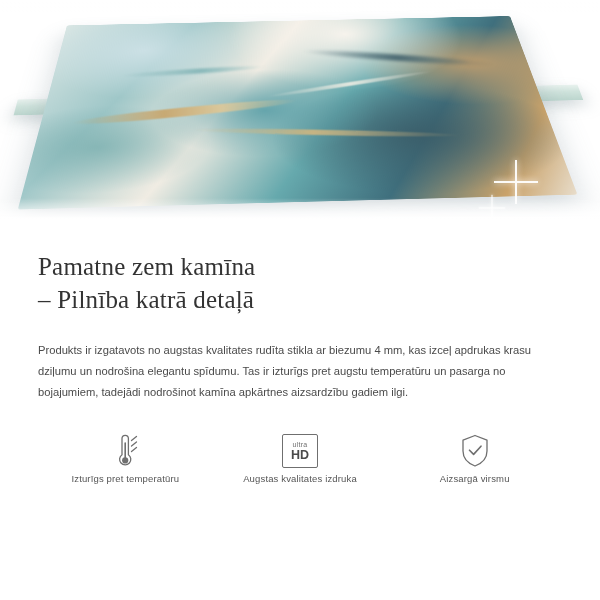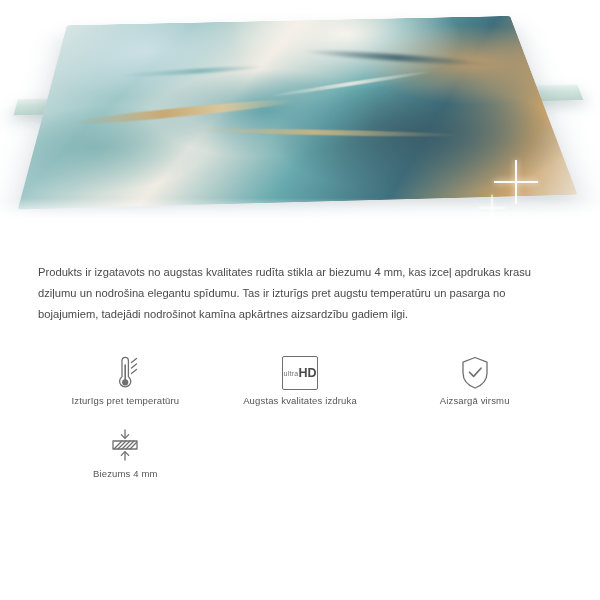--- a/index.html
+++ b/index.html
@@ -147,21 +147,21 @@
     font-size: 9.5px;
     color: #555555;
     text-align: center;
     letter-spacing: 0.15px;
   }
   .hd-badge {
     width: 34px; height: 32px;
     border: 1.4px solid #6f6f6f;
     border-radius: 2px;
     display: flex;
-    flex-direction: row;
+    flex-direction: column;
     align-items: center;
     justify-content: center;
     line-height: 1;
   }
   .hd-badge .u { font-size: 7px; color: #6f6f6f; letter-spacing: 0.3px; }
   .hd-badge .h { font-size: 12.5px; font-weight: bold; color: #4a4a4a; margin-top: 1px; }
   svg { display: block; }
 </style>
 </head>
 <body>
@@ -178,20 +178,24 @@
       <span class="marble-streak s2"></span>
     </div>
     <span class="sparkle sp1"></span>
     <span class="sparkle sp2"></span>
     <div class="hero-fade-top"></div>
     <div class="hero-fade-bottom"></div>
   </div>
 
   <div class="content">
 
+    <h1 class="title">
+      <span>Pamatne zem kamīna</span>
+      <span class="l2">– Pilnība katrā detaļā</span>
+    </h1>
 
     <p class="body-text">Produkts ir izgatavots no augstas kvalitates rudīta stikla ar biezumu 4 mm, kas izceļ apdrukas krasu dziļumu un nodrošina elegantu spīdumu. Tas ir izturīgs pret augstu temperatūru un pasarga no bojajumiem, tadejādi nodrošinot kamīna apkārtnes aizsardzību gadiem ilgi.</p>
 
     <div class="features">
 
       <div class="feature">
         <div class="ico">
           <svg width="40" height="42" viewBox="0 0 40 42">
             <g fill="none" stroke="#6f6f6f" stroke-width="1.3" stroke-linecap="round">
               <path d="M17 8.5a3.2 3.2 0 0 1 6.4 0v16.2a5.6 5.6 0 1 1-6.4 0z"></path>
@@ -223,35 +227,16 @@
               <path d="M20 5.5 L32 10.2 V21 c0 8.2-6.2 12.8-12 15-5.8-2.2-12-6.8-12-15 V10.2z"></path>
               <polyline points="14.5,20.2 18.6,24.4 26,16.2" stroke-width="1.6"></polyline>
             </g>
           </svg>
         </div>
         <div class="cap">Aizsargā virsmu</div>
       </div>
 
 
 
-      <div class="feature">
-        <div class="ico">
-          <svg width="44" height="42" viewBox="0 0 44 42">
-            <g fill="none" stroke="#6f6f6f" stroke-width="1.3" stroke-linecap="round" stroke-linejoin="round">
-              <line x1="22" y1="5" x2="22" y2="13"></line>
-              <polyline points="18.3,9.6 22,13.4 25.7,9.6"></polyline>
-              <rect x="10" y="16" width="24" height="8"></rect>
-              <line x1="11" y1="24" x2="19" y2="16"></line>
-              <line x1="15" y1="24" x2="23" y2="16"></line>
-              <line x1="19" y1="24" x2="27" y2="16"></line>
-              <line x1="23" y1="24" x2="31" y2="16"></line>
-              <line x1="27" y1="24" x2="33.5" y2="17.5"></line>
-              <line x1="22" y1="35" x2="22" y2="27"></line>
-              <polyline points="18.3,30.4 22,26.6 25.7,30.4"></polyline>
-            </g>
-          </svg>
-        </div>
-        <div class="cap">Biezums 4 mm</div>
-      </div>
 
     </div>
   </div>
 </div>
 
 </body></html>

